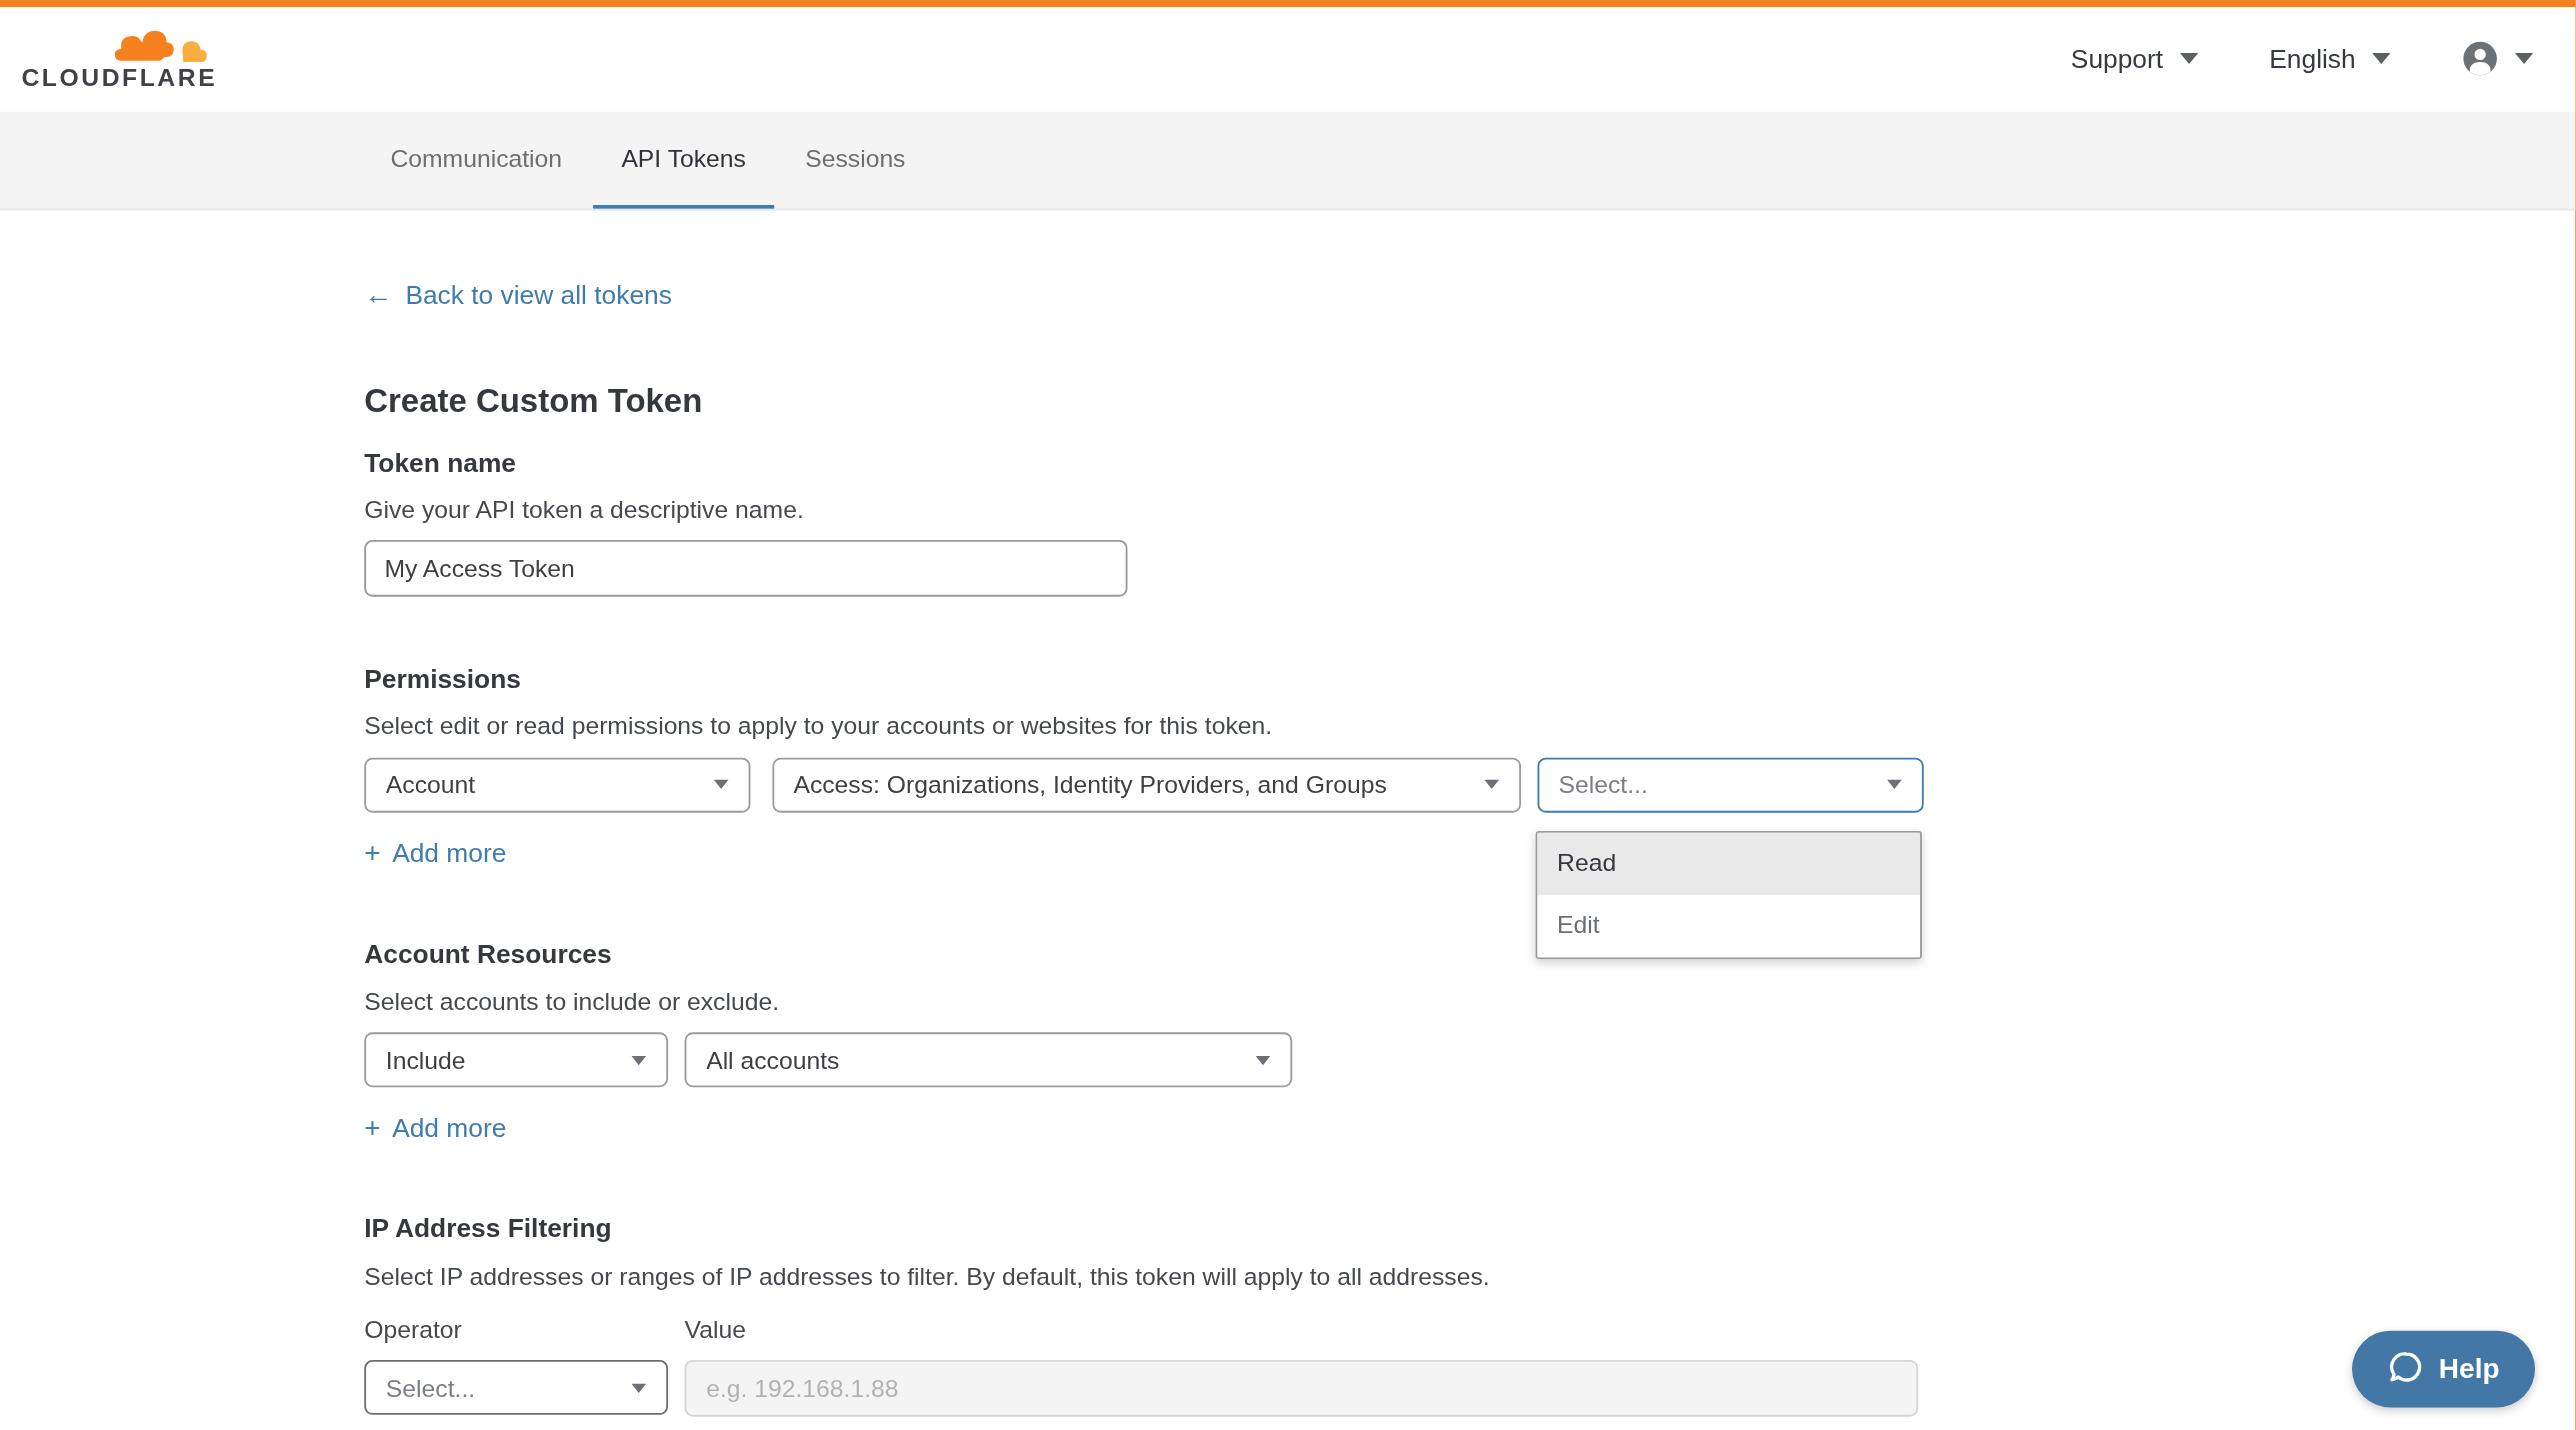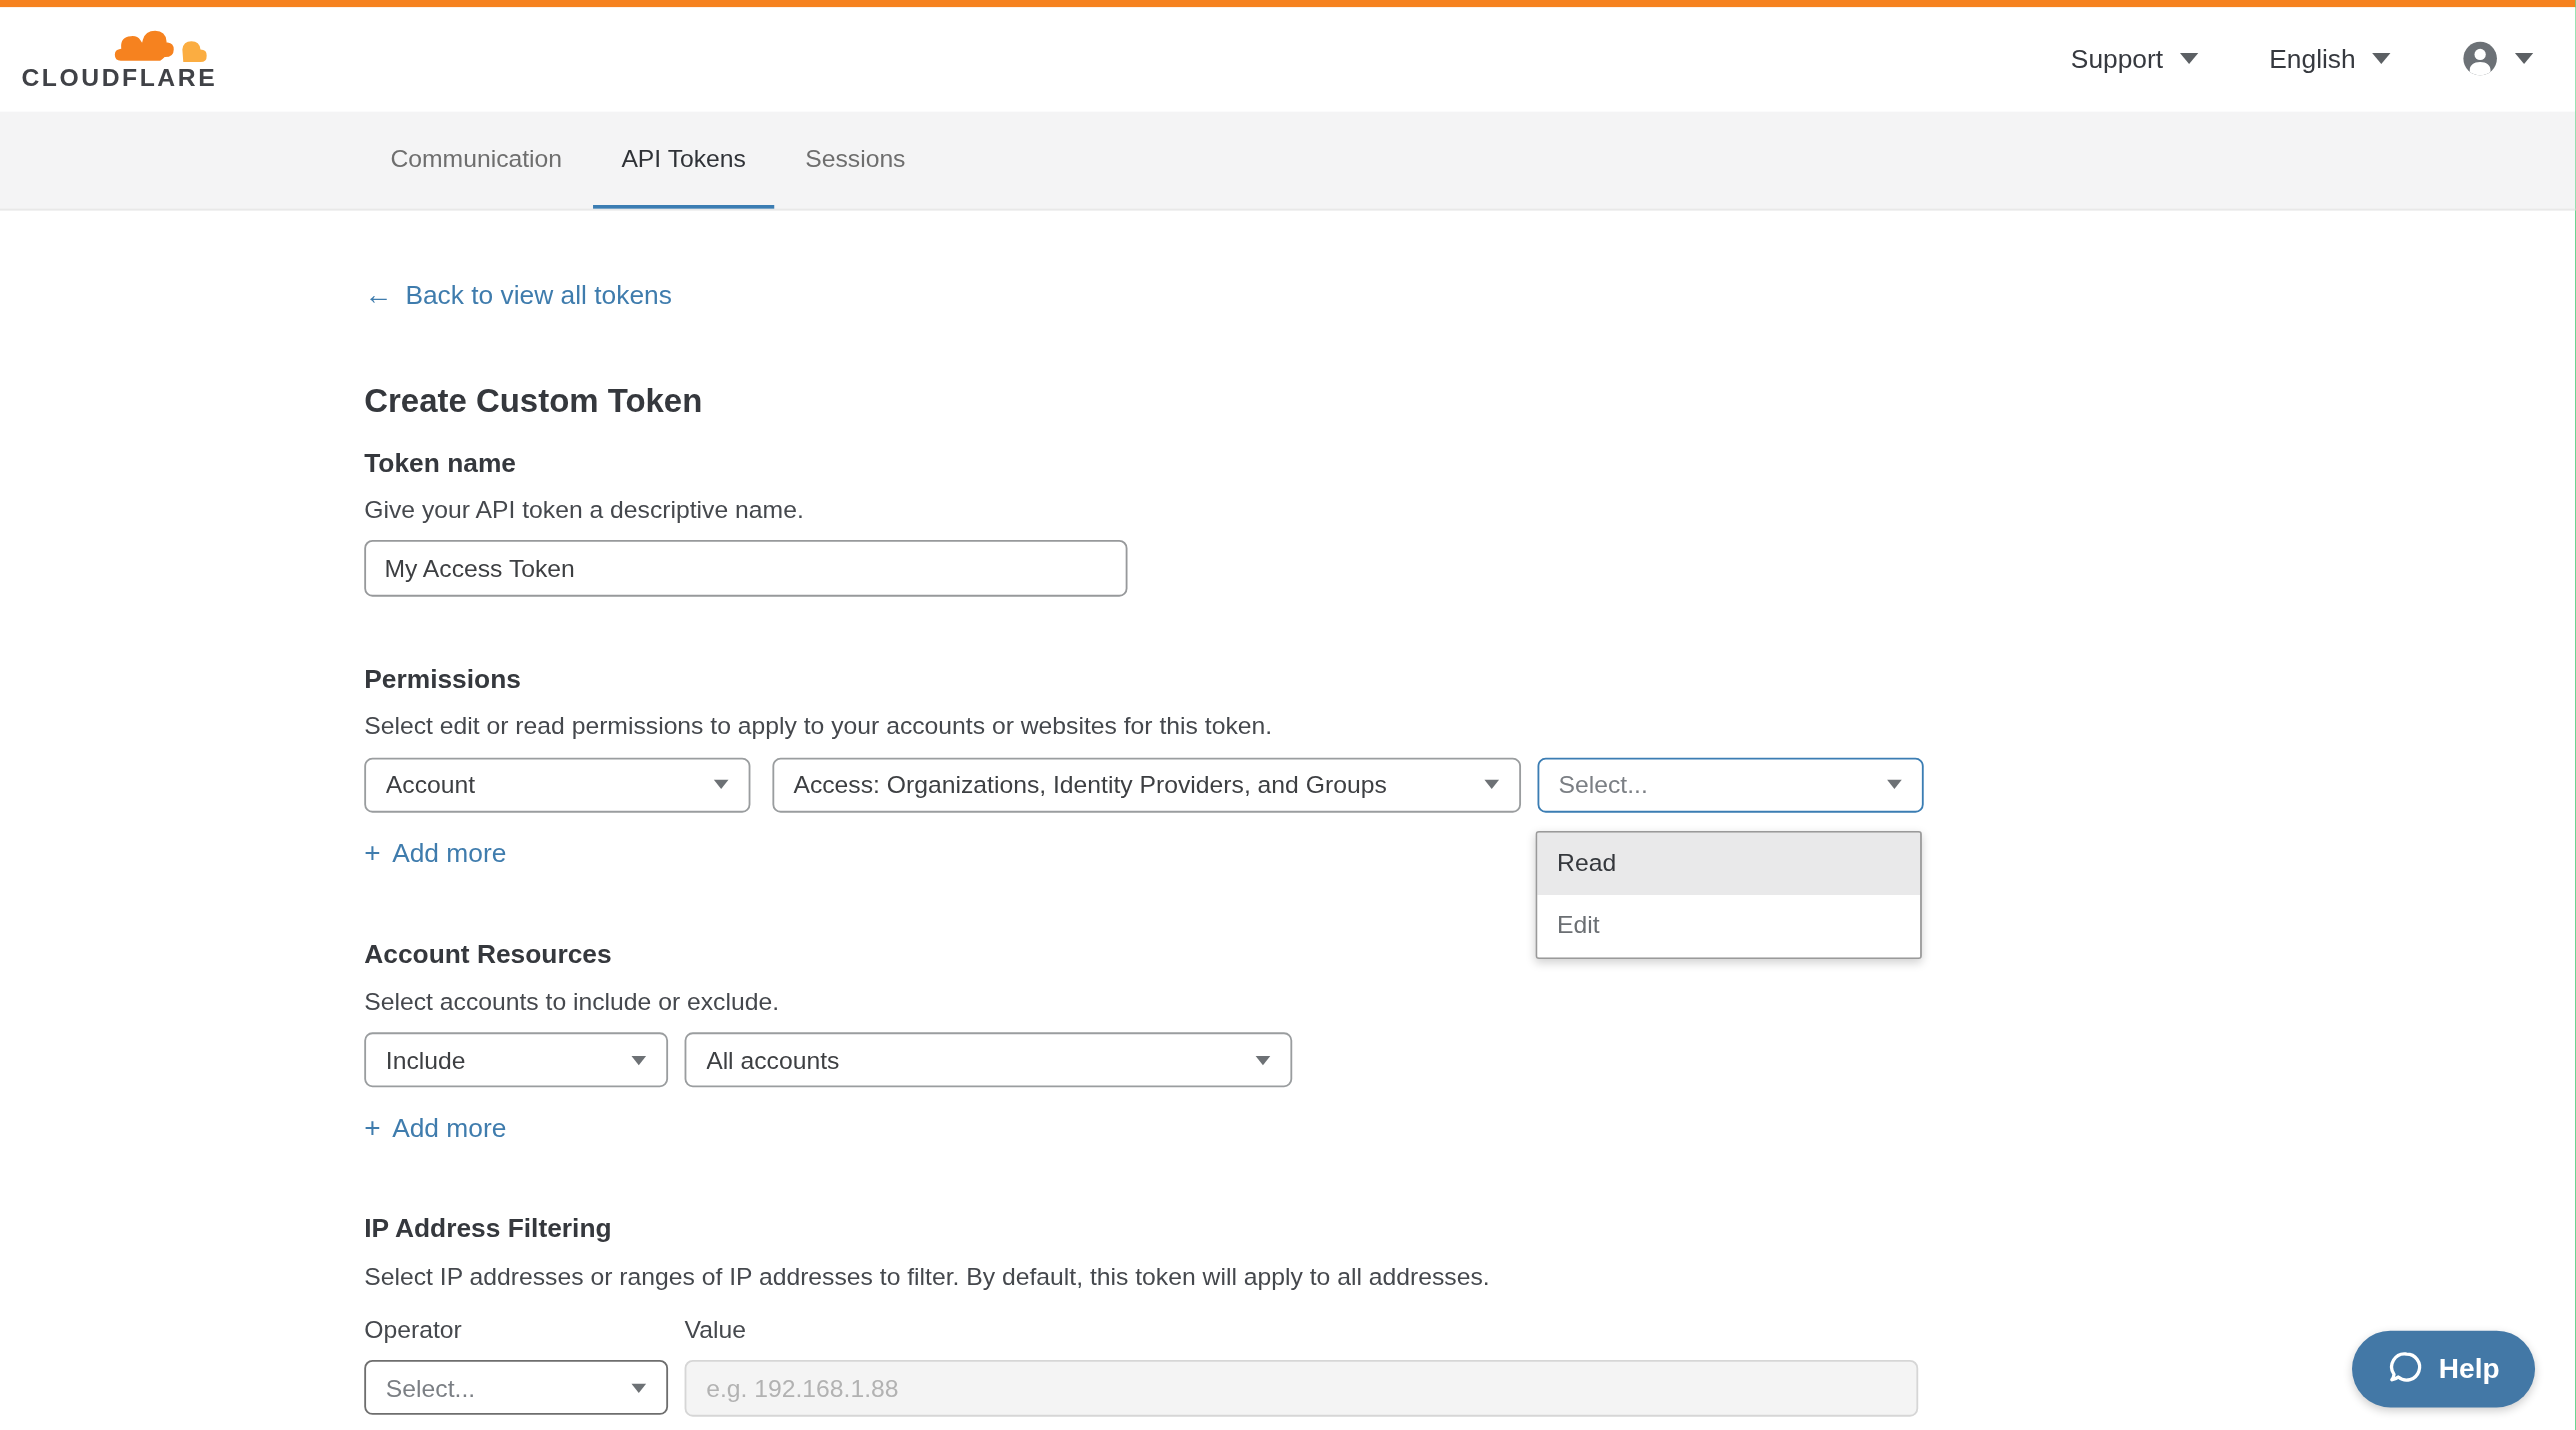--- a/index.html
+++ b/index.html
@@ -7,21 +7,21 @@
     --brand-orange:#f6821f;
     --brand-orange-light:#fbad41;
     --link-blue:#3f7cad;
     --tab-underline-blue:#3b7db3;
     --help-blue:#4378a6;
     --focus-blue:#3b7db3;
   }
   *{box-sizing:border-box;}
   html,body{margin:0;padding:0;background:#fff;}
   body{overflow:hidden;}
-  .stage{width:2576px;height:1431px;overflow:hidden;background:#22c55e;}
+  .stage{width:2576px;height:1431px;overflow:hidden;background:#f97316;}
   .viewport{
     width:1407px;height:782px;
     transform:scale(1.83036);transform-origin:0 0;
     position:relative;
     font-family:"Liberation Sans",sans-serif;
     color:#35383d;
     background:#fff;
   }
 
   

